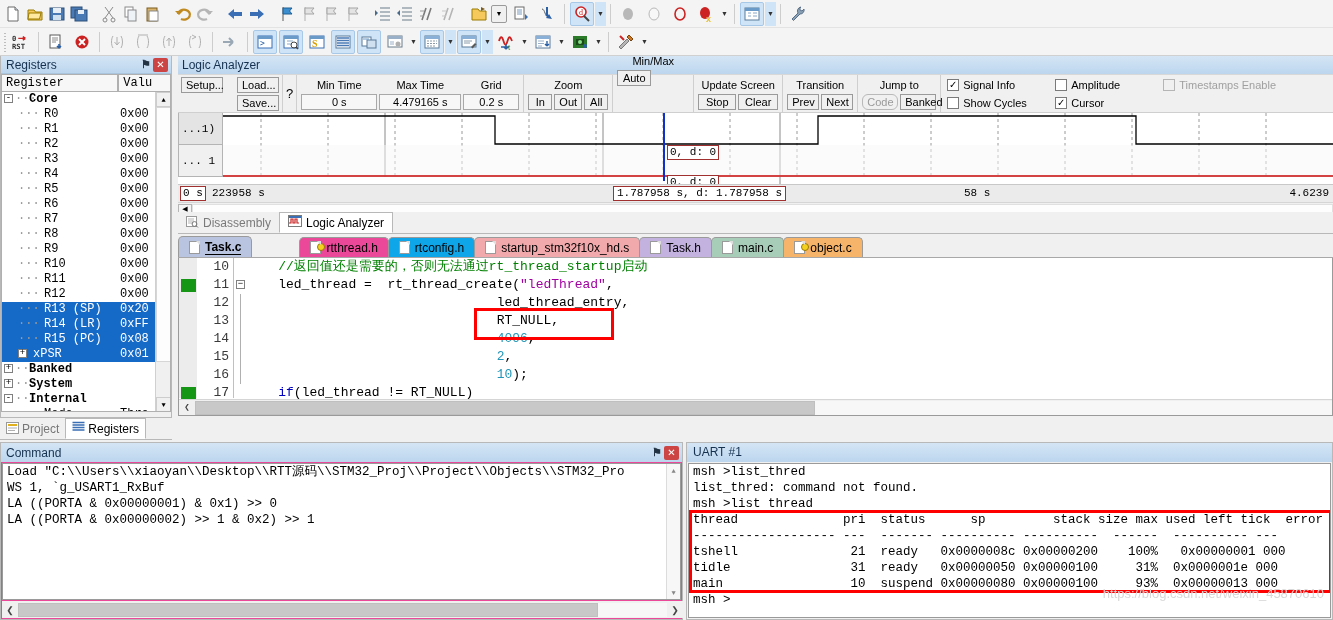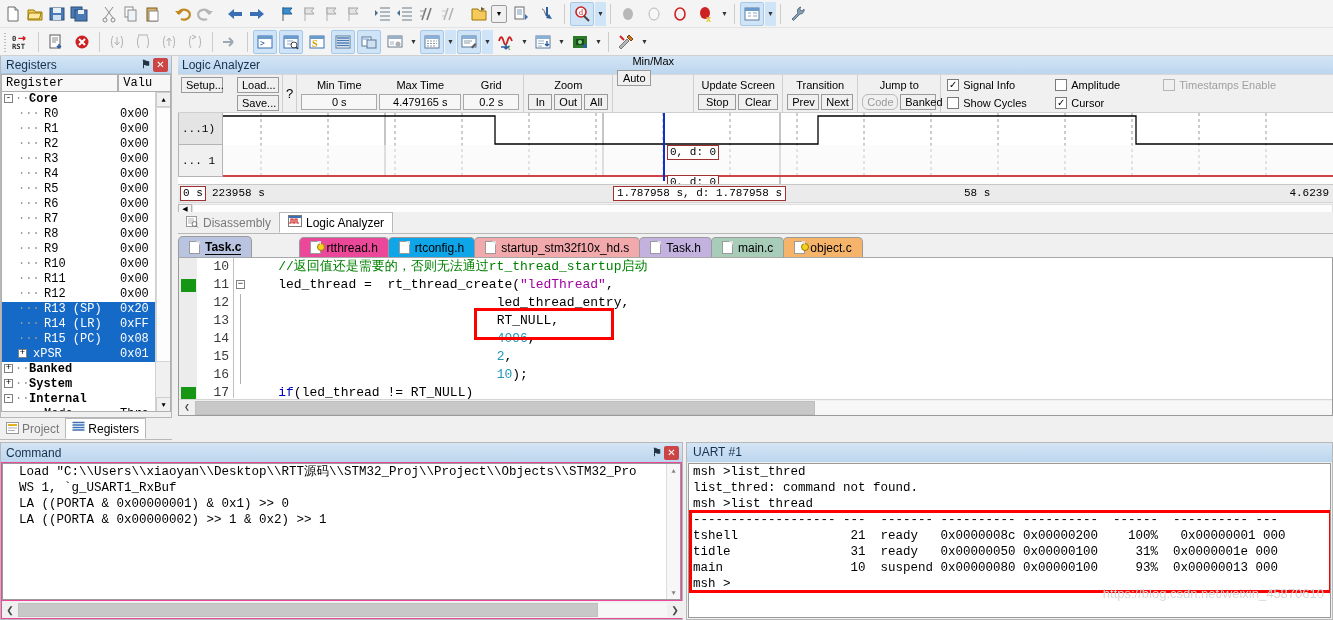--- a/index.html
+++ b/index.html
@@ -220,21 +220,21 @@
   #cmd-titlebar {
     height: 19px; background: linear-gradient(to bottom,#d4e5f5,#bcd6ee);
     display: flex; align-items: center; padding-left: 5px;
     font-size: 12px; color: #15314f;
   }
   #cmd-body {
     position: relative; margin: 1px; height: 137px; background: #fff;
     border: 1px solid #9a9a9a; overflow: hidden;
     font-family: "Liberation Mono", monospace; font-size: 12.5px;
   }
-  .cmd-line { height: 16px; line-height: 16px; white-space: pre; padding-left: 16px; }
+  .cmd-line { height: 16px; line-height: 16px; white-space: pre; padding-left: 4px; }
   #cmd-vscroll { position: absolute; right: 0; top: 0; width: 14px; height: 135px;
     background: #f7f7f7; border-left: 1px solid #dcdcdc; }
   #cmd-hscroll { position: absolute; left: 1px; bottom: 1px; width: 681px; height: 17px;
     background: #f0f0f0; display: flex; align-items: center; }
 
   
   #uartpane {
     position: absolute; left: 686px; top: 442px; width: 647px; height: 178px;
     background: #f0f0f0; border: 1px solid #b8b8b8;
   }
@@ -1034,20 +1034,21 @@
     </div>
   </div>
 
   <div id="uartpane">
     <div id="uart-titlebar">UART #1</div>
     <div id="uart-body">
       <div id="uart-lines">
           <div class="uart-line">msh &gt;list_thred</div>
           <div class="uart-line">list_thred: command not found.</div>
           <div class="uart-line">msh &gt;list thread</div>
+          <div class="uart-line">thread              pri  status      sp         stack size max used left tick  error</div>
           <div class="uart-line">------------------- ---  ------- ---------- ----------  ------  ---------- ---</div>
           <div class="uart-line">tshell               21  ready   0x0000008c 0x00000200    100%   0x00000001 000</div>
           <div class="uart-line">tidle                31  ready   0x00000050 0x00000100     31%  0x0000001e 000</div>
           <div class="uart-line">main                 10  suspend 0x00000080 0x00000100     93%  0x00000013 000</div>
           <div class="uart-line">msh &gt;</div>
         </div>
       <div id="uart-hl" style="left: 0px; top: 46px; width: 643px; height: 83px;"></div>
       <div id="watermark">https://blog.csdn.net/weixin_45870610</div>
     </div>
   </div>

